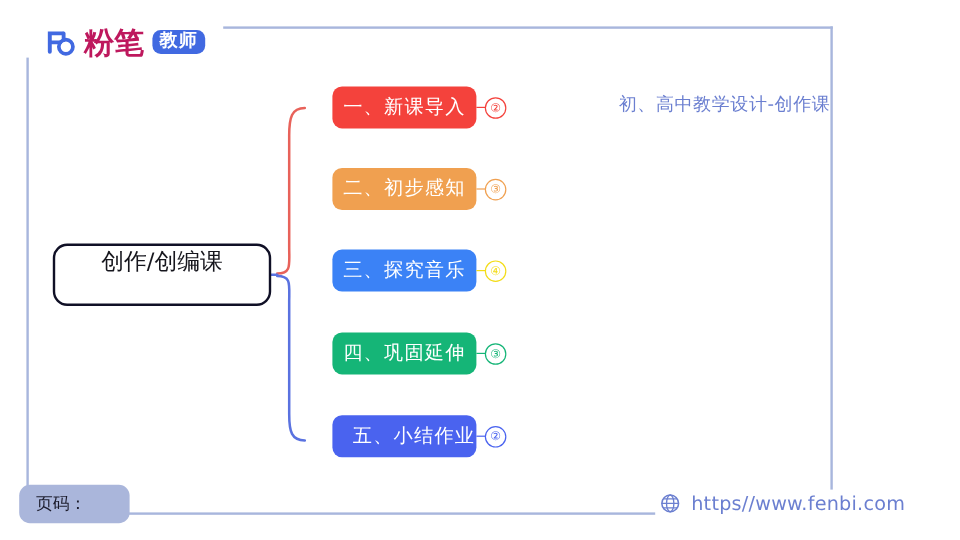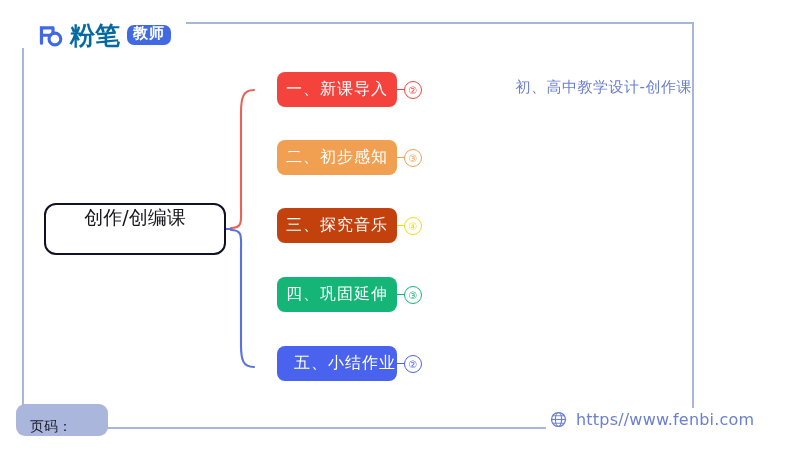--- a/index.html
+++ b/index.html
@@ -40,21 +40,21 @@
     gap: 7px;
     height: 30px;
   }
   .logo-mark {
     width: 27px; height: 27px;
     display: block;
   }
   .logo-word {
     font-size: 25px;
     font-weight: 700;
-    color: #0369a1;
+    color: #be185d;
     letter-spacing: 0px;
     line-height: 1;
     font-family: "DejaVu Sans", "Liberation Sans", sans-serif;
   }
   .logo-badge {
     background: #4169E1;
     color: #ffffff;
     font-size: 15px;
     font-weight: 700;
     border-radius: 7px;
@@ -152,21 +152,21 @@
   
   .footer-pill {
     position: absolute;
     left: 16px;
     top: 404px;
     width: 92px;
     height: 32px;
     background: #aab6db;
     border-radius: 9px;
     display: flex;
-    align-items: flex-end;
+    align-items: center;
     box-sizing: border-box;
     padding-left: 14px;
   }
   .footer-pill-label {
     font-size: 14px;
     color: #1b1b2b;
     font-family: "DejaVu Sans", "Liberation Sans", sans-serif;
   }
   .footer-url {
     position: absolute;
@@ -224,21 +224,21 @@
       <div class="step" style="top: 72px; background: rgb(244, 66, 60);">
         <span class="step-label">一、新课导入</span>
       </div>
       <div class="badge-stem" style="top: 89px; background: rgb(244, 66, 60);"></div>
       <div class="step-badge" style="top: 81px; border-color: rgb(244, 66, 60); color: rgb(244, 66, 60);">②</div>
       <div class="step" style="top: 140px; background: rgb(240, 160, 80);">
         <span class="step-label">二、初步感知</span>
       </div>
       <div class="badge-stem" style="top: 157px; background: rgb(240, 160, 80);"></div>
       <div class="step-badge" style="top: 149px; border-color: rgb(240, 160, 80); color: rgb(240, 160, 80);">③</div>
-      <div class="step" style="top: 208px; background: #c2410c;">
+      <div class="step" style="top: 208px; background: #3b82f6;">
         <span class="step-label">三、探究音乐</span>
       </div>
       <div class="badge-stem" style="top: 225px; background: rgb(243, 220, 23);"></div>
       <div class="step-badge" style="top: 217px; border-color: rgb(243, 220, 23); color: rgb(243, 220, 23);">④</div>
       <div class="step" style="top: 277px; background: rgb(21, 181, 119);">
         <span class="step-label">四、巩固延伸</span>
       </div>
       <div class="badge-stem" style="top: 294px; background: rgb(21, 181, 119);"></div>
       <div class="step-badge" style="top: 286px; border-color: rgb(21, 181, 119); color: rgb(21, 181, 119);">③</div>
       <div class="step" style="top: 346px; background: rgb(74, 99, 239); padding-left: 16px;">

